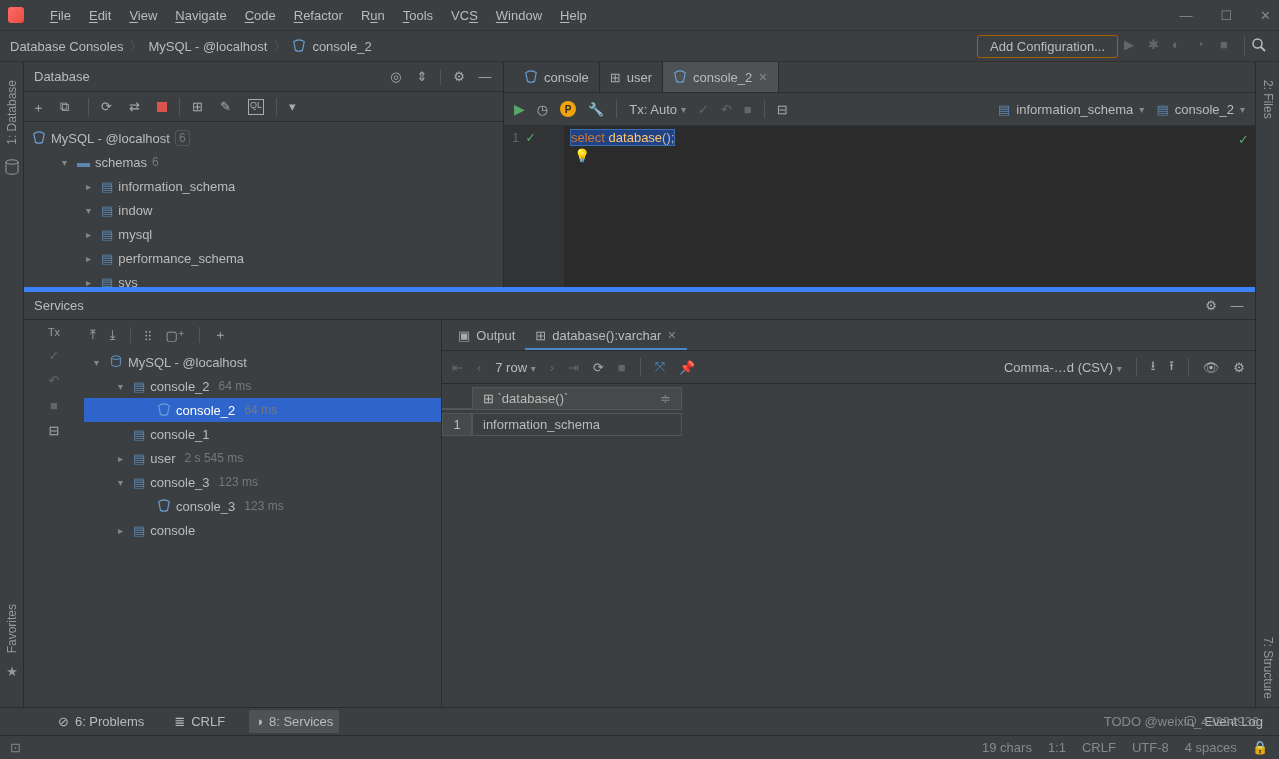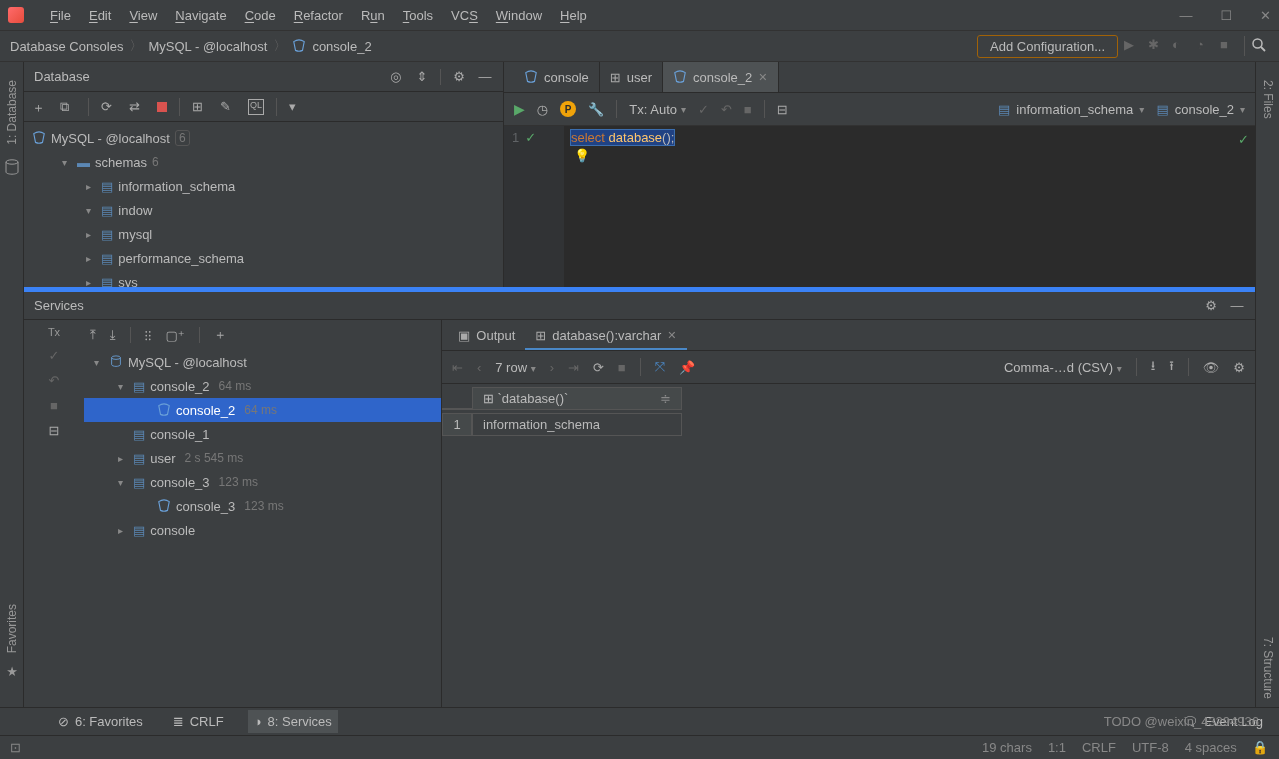--- a/index.html
+++ b/index.html
@@ -427,21 +427,21 @@
 
 <div style="position:absolute;left:3px;bottom:80px">
   <span class="vtab left">Favorites</span>
   <div style="text-align:center;color:#999">★</div>
 </div>
 
 <div class="bottombar">
   <span style="width:24px"></span>
   <span class="bi">
       <span>⊘</span>
-      <span>6: Favorites</span>
+      <span>6: Problems</span>
     </span>
   <span class="bi">
       <span>≣</span>
       <span>CRLF</span>
     </span>
   <span class="bi active">
       <span>◑</span>
       <span>8: Services</span>
     </span>
   <span style="flex:1"></span>

